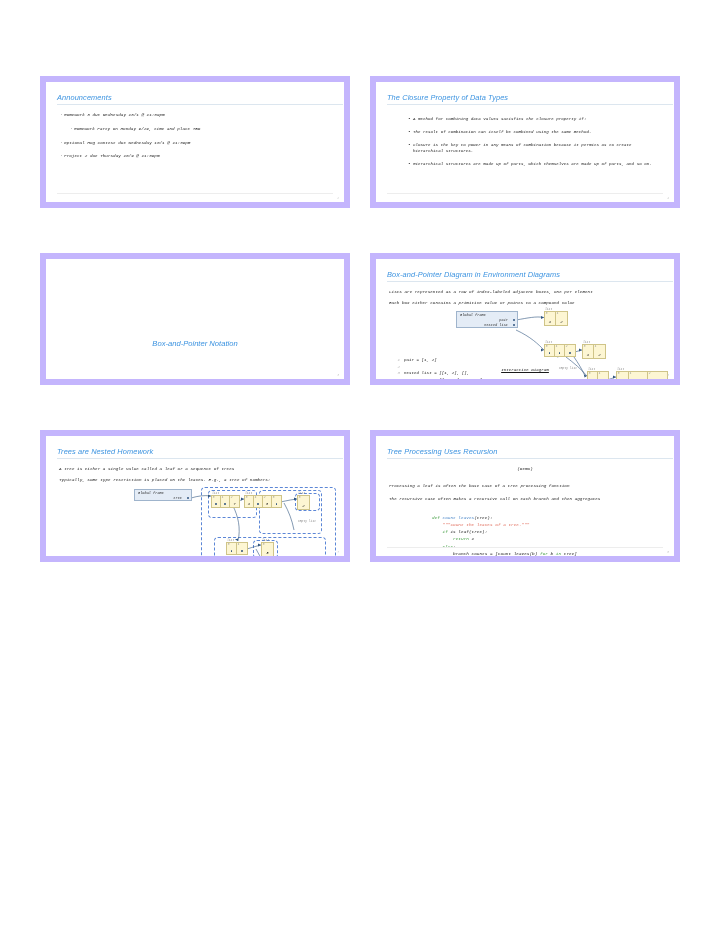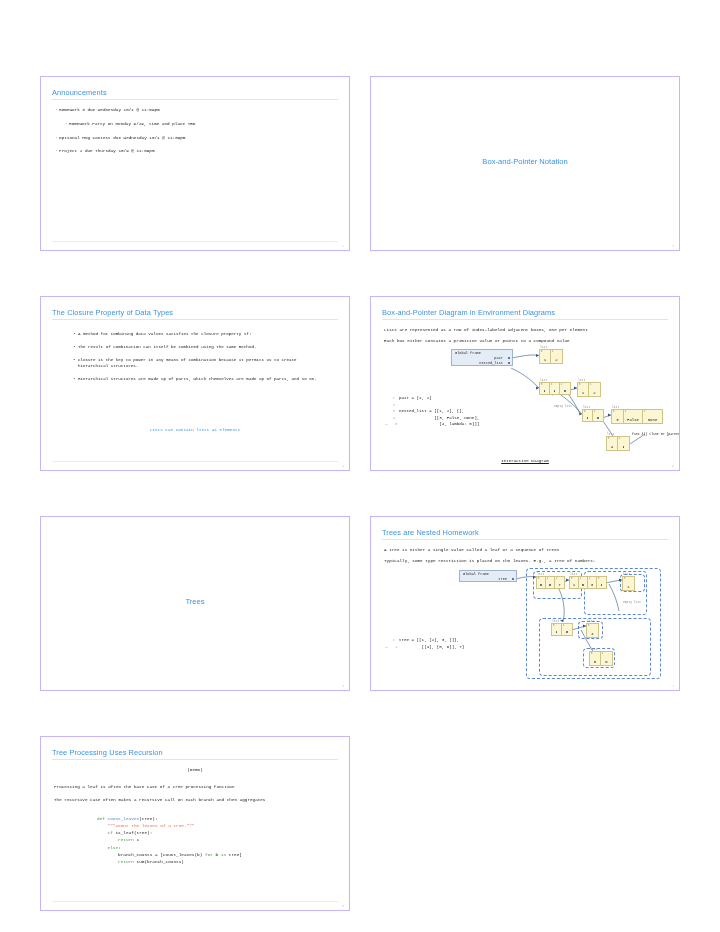--- a/index.html
+++ b/index.html
@@ -25,25 +25,26 @@
     top: 76px;
     width: 640px;
     display: grid;
     grid-template-columns: 310px 310px;
     grid-column-gap: 20px;
     grid-row-gap: 45px;
   }
   .slide {
     position: relative;
     width: 310px;
-    height: 175px;
+    height: 132px;
     box-sizing: border-box;
-    border: 1px solid #c4b5fd;
+    border: 6px solid #c4b5fd;
     background: #ffffff;
     overflow: hidden;
+    font-style: italic;
   }
   .slide-title {
     position: absolute;
     left: 11px;
     top: 11px;
     font-size: 7.4px;
     color: #3c93e0;
     letter-spacing: 0.1px;
     white-space: nowrap;
   }
@@ -327,36 +328,36 @@
         <div class="bullet">Homework 3 due Wednesday 10/1 @ 11:59pm</div>
         <div class="bullet indent">Homework Party on Monday 9/29, time and place TBD</div>
         <div class="bullet">Optional Hog Contest due Wednesday 10/1 @ 11:59pm</div>
         <div class="bullet">Project 2 due Thursday 10/9 @ 11:59pm</div>
       </div>
       <div class="slide-foot"></div>
       <div class="page-num">2</div>
     </div>
 
     <div class="slide">
-      <div class="section-title">Box-and-Pointer Notation</div>
-      <div class="page-num">3</div>
-    </div>
-
-    <div class="slide">
       <div class="slide-title">The Closure Property of Data Types</div>
       <div class="title-rule"></div>
       <div class="cbullets">
         <div class="cbullet">A method for combining data values satisfies the closure property if:</div>
         <div class="cbullet">The result of combination can itself be combined using the same method.</div>
         <div class="cbullet">Closure is the key to power in any means of combination because it permits us to create hierarchical structures.</div>
         <div class="cbullet">Hierarchical structures are made up of parts, which themselves are made up of parts, and so on.</div>
       </div>
       <div class="closing-line">Lists can contain lists as elements</div>
       <div class="slide-foot"></div>
       <div class="page-num">4</div>
+    </div>
+
+    <div class="slide">
+      <div class="section-title">Box-and-Pointer Notation</div>
+      <div class="page-num">3</div>
     </div>
 
     <div class="slide">
       <div class="slide-title">Box-and-Pointer Diagram in Environment Diagrams</div>
       <div class="title-rule"></div>
       <div class="bodyline" style="top:30px;">Lists are represented as a row of index-labeled adjacent boxes, one per element</div>
       <div class="bodyline" style="top:41px;">Each box either contains a primitive value or points to a compound value</div>
 
       <svg class="diag-svg" viewBox="0 0 310 175">
         <g fill="none" stroke="#30557f" stroke-width="0.6">
@@ -480,24 +481,20 @@
         <div class="codeline"><span class="lineno">2</span><span></span></div>
         <div class="codeline"><span class="lineno">3</span><span>nested_list = [[1, 2], [],</span></div>
         <div class="codeline"><span class="lineno">4</span><span>              [[3, False, None],</span></div>
         <div class="codeline"><span class="arrow">→</span><span class="lineno">5</span><span>               [4, lambda: 5]]]</span></div>
       </div>
 
       <div class="interactive-link">Interactive Diagram</div>
       <div class="page-num">5</div>
     </div>
 
-    <div class="slide">
-      <div class="section-title">Trees</div>
-      <div class="page-num">6</div>
-    </div>
 
     <div class="slide">
       <div class="slide-title">Trees are Nested Homework</div>
       <div class="title-rule"></div>
       <div class="bodyline" style="top:30px;">A tree is either a single value called a leaf or a sequence of trees</div>
       <div class="bodyline" style="top:41px;">Typically, some type restriction is placed on the leaves. E.g., a tree of numbers:</div>
 
       <div class="dashgroup" style="left:155px; top:51px; width:135px; height:111px;"></div>
       <div class="dashgroup" style="left:162px; top:54px; width:49px; height:28px;"></div>
       <div class="dashgroup" style="left:213px; top:54px; width:63px; height:44px;"></div>

